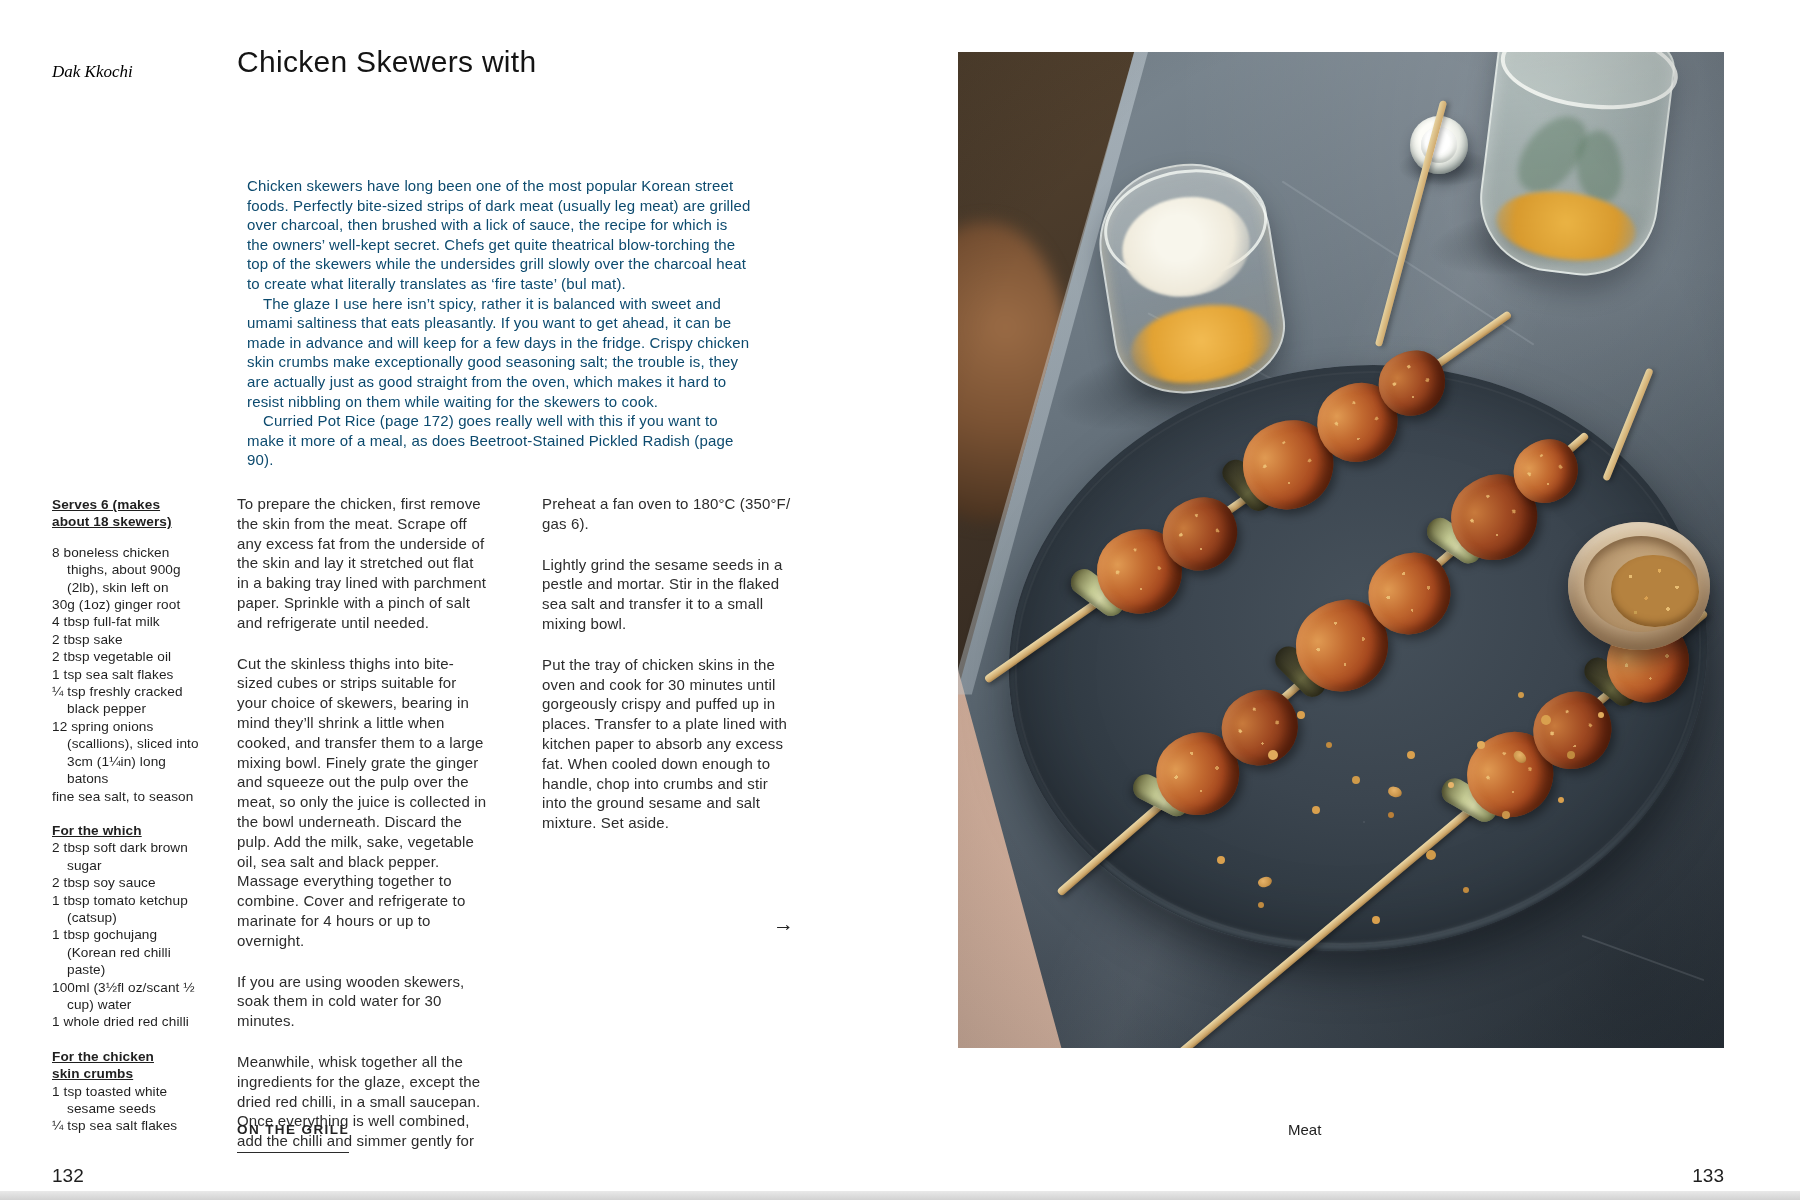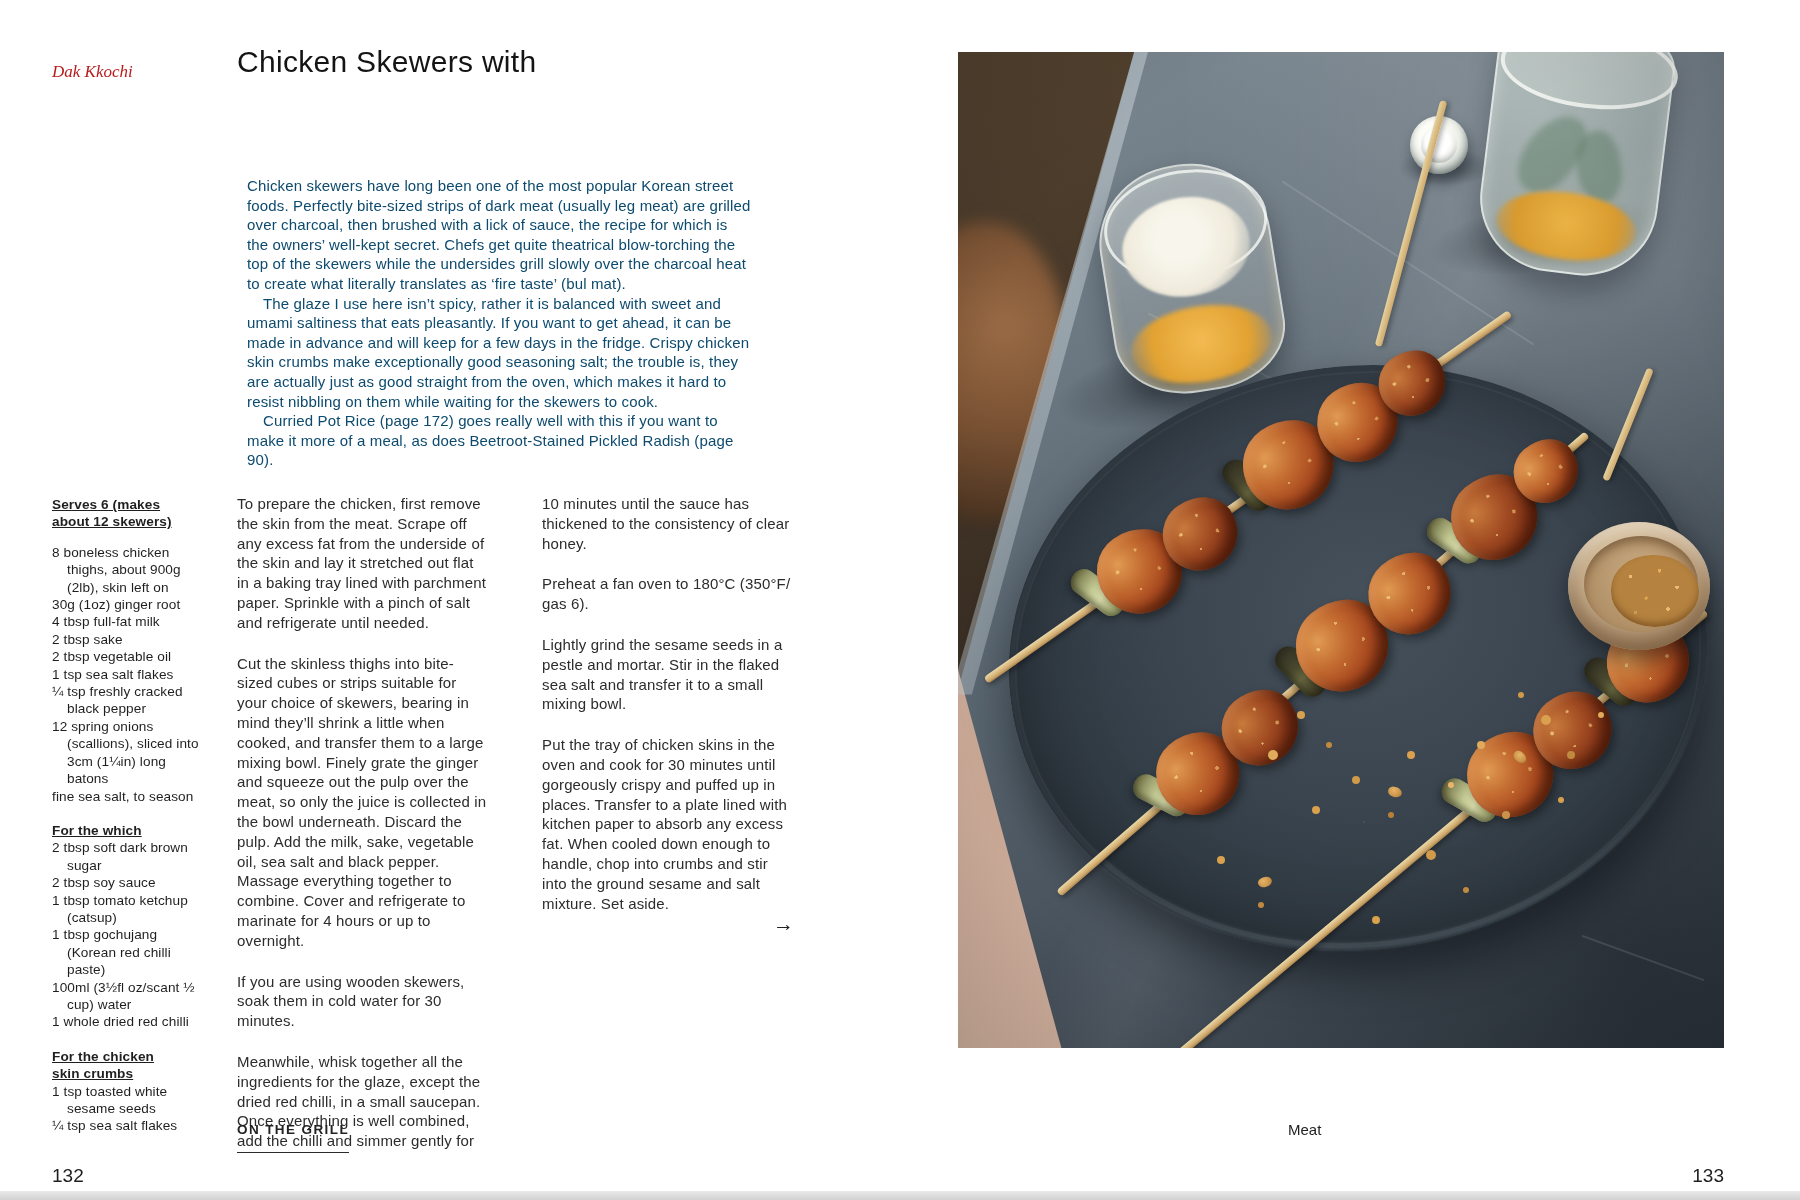--- a/index.html
+++ b/index.html
@@ -1,20 +1,20 @@
 <!DOCTYPE html>
 <html style="--table-light: #7e8a93; --table-dark: #39434c; --plate: #313b44; --glaze: #a8491f; --glaze-light: #e09a52; --char: #5e2413; --onion: #b9c183; --bamboo: #cfa96c; --beer: #e2a232; --foam: #f8f6ec; --bowl: #c9af8d; --crumb: #c9944a; --wood: #3f3226; --floor: #c6a492;"><head>
 <meta charset="utf-8">
 <style>
   html,body{margin:0;padding:0;background:#ffffff;}
   body{width:1800px;height:1200px;overflow:hidden;font-family:"Liberation Sans",sans-serif;color:#232323;}
   .spread{position:relative;width:1800px;height:1200px;background:#ffffff;overflow:hidden;}
 
   
-  .korean-name{position:absolute;left:52px;top:62px;font-family:"Liberation Serif",serif;font-style:italic;font-size:17px;color:#b91c1c;}
+  .korean-name{position:absolute;left:52px;top:62px;font-family:"Liberation Serif",serif;font-style:italic;font-size:17px;color:#000000;}
   .title{position:absolute;left:237px;top:42px;margin:0;font-size:30px;line-height:40px;font-weight:400;letter-spacing:.3px;color:#141414;}
   .title .tl{display:block;}
   .intro{position:absolute;left:247px;top:176px;width:505px;font-size:15px;line-height:19.6px;letter-spacing:.15px;color:#0c4a6e;}
   .intro p{margin:0;}
   .intro p:nth-of-type(n+2){text-indent:16px;}
 
   .ingredients{position:absolute;left:52px;top:496px;width:158px;font-size:13.6px;line-height:17.4px;letter-spacing:.1px;color:#1f1f1f;}
   .ing-heading{margin:0 0 13px;font-size:13.6px;font-weight:700;line-height:17.4px;text-decoration:underline;}
   .ing-heading .line{display:block;}
   .ing-heading.tight{margin-bottom:0;}
@@ -164,21 +164,21 @@
 
   <div class="intro">
     <p class="intro-p">Chicken skewers have long been one of the most popular Korean street foods. Perfectly bite-sized strips of dark meat (usually leg meat) are grilled over charcoal, then brushed with a lick of sauce, the recipe for which is the owners’ well-kept secret. Chefs get quite theatrical blow-torching the top of the skewers while the undersides grill slowly over the charcoal heat to create what literally translates as ‘fire taste’ (bul mat).</p>
       <p class="intro-p">The glaze I use here isn’t spicy, rather it is balanced with sweet and umami saltiness that eats pleasantly. If you want to get ahead, it can be made in advance and will keep for a few days in the fridge. Crispy chicken skin crumbs make exceptionally good seasoning salt; the trouble is, they are actually just as good straight from the oven, which makes it hard to resist nibbling on them while waiting for the skewers to cook.</p>
       <p class="intro-p">Curried Pot Rice (page 172) goes really well with this if you want to make it more of a meal, as does Beetroot-Stained Pickled Radish (page 90).</p>
   </div>
 
   <aside class="ingredients">
     <h4 class="ing-heading">
       <span class="line">Serves 6 (makes</span>
-      <span class="line">about 12 skewers)</span>
+      <span class="line">about 18 skewers)</span>
     </h4>
     <ul class="ing-list">
       <li class="ing-item">8 boneless chicken thighs, about 900g (2lb), skin left on</li>
         <li class="ing-item">30g (1oz) ginger root</li>
         <li class="ing-item">4 tbsp full-fat milk</li>
         <li class="ing-item">2 tbsp sake</li>
         <li class="ing-item">2 tbsp vegetable oil</li>
         <li class="ing-item">1 tsp sea salt flakes</li>
         <li class="ing-item">¼ tsp freshly cracked black pepper</li>
         <li class="ing-item">12 spring onions (scallions), sliced into 3cm (1¼in) long batons</li>
@@ -203,21 +203,20 @@
     </ul>
   </aside>
 
   <div class="method col1">
     <p class="method-p">To prepare the chicken, first remove the skin from the meat. Scrape off any excess fat from the underside of the skin and lay it stretched out flat in a baking tray lined with parchment paper. Sprinkle with a pinch of salt and refrigerate until needed.</p>
       <p class="method-p">Cut the skinless thighs into bite-sized cubes or strips suitable for your choice of skewers, bearing in mind they’ll shrink a little when cooked, and transfer them to a large mixing bowl. Finely grate the ginger and squeeze out the pulp over the meat, so only the juice is collected in the bowl underneath. Discard the pulp. Add the milk, sake, vegetable oil, sea salt and black pepper. Massage everything together to combine. Cover and refrigerate to marinate for 4 hours or up to overnight.</p>
       <p class="method-p">If you are using wooden skewers, soak them in cold water for 30 minutes.</p>
       <p class="method-p">Meanwhile, whisk together all the ingredients for the glaze, except the dried red chilli, in a small saucepan. Once everything is well combined, add the chilli and simmer gently for</p>
   </div>
   <div class="method col2">
-    <p class="method-p">10 minutes until the sauce has thickened to the consistency of clear honey.</p>
       <p class="method-p">Preheat a fan oven to 180°C (350°F/ gas 6).</p>
       <p class="method-p">Lightly grind the sesame seeds in a pestle and mortar. Stir in the flaked sea salt and transfer it to a small mixing bowl.</p>
       <p class="method-p">Put the tray of chicken skins in the oven and cook for 30 minutes until gorgeously crispy and puffed up in places. Transfer to a plate lined with kitchen paper to absorb any excess fat. When cooled down enough to handle, chop into crumbs and stir into the ground sesame and salt mixture. Set aside.</p>
   </div>
   <div class="arrow">→</div>
 
   <div class="footer-num fl">132</div>
   <div class="footer-section">ON THE GRILL</div>
   <div class="footer-meat">Meat</div>
   <div class="footer-num fr">133</div>

